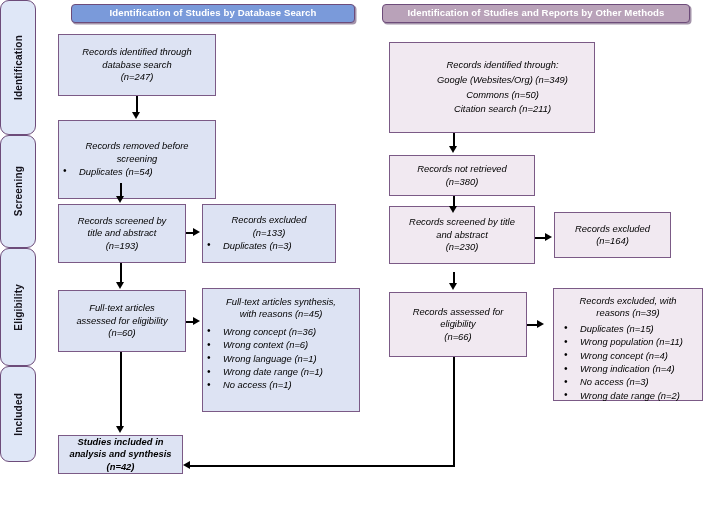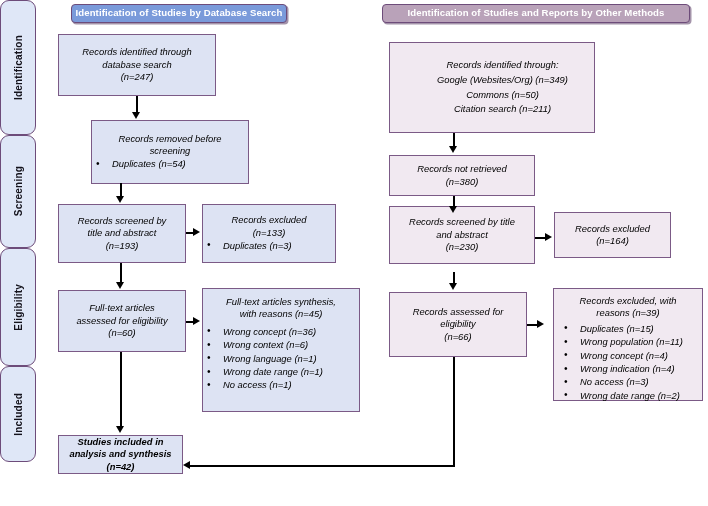--- a/index.html
+++ b/index.html
@@ -138,21 +138,21 @@
     border-top: 4.6px solid transparent;
     border-bottom: 4.6px solid transparent;
     border-right: 7px solid #000000;
   }
 </style>
 </head>
 <body>
 
 <div id="canvas">
 
-  <div class="node banner banner-left" style="left:71px; top:4px; width:216px; height:19px;">
+  <div class="node banner banner-left" style="left:71px; top:4px; width:284px; height:19px;">
     <span>Identification of Studies by Database Search</span>
   </div>
 
   <div class="node banner banner-right" style="left:382px; top:4px; width:308px; height:19px;">
     <span>Identification of Studies and Reports by Other Methods</span>
   </div>
 
   <div class="stage" style="left:6px; top:32px; width:34px; height:133px;">
     <span class="vlabel">Identification</span>
   </div>
@@ -170,21 +170,21 @@
   </div>
 
   <div class="node box blue" style="left:58px; top:34px; width:158px; height:62px;">
     <div class="lines">
       <span class="line">Records identified through</span>
       <span class="line">database search</span>
       <span class="line">(n=247)</span>
     </div>
   </div>
 
-  <div class="node box blue" style="left:58px; top:120px; width:158px; height:64px;margin-left:33px;">
+  <div class="node box blue" style="left:58px; top:120px; width:158px; height:79px;">
     <div class="lines">
       <span class="line">Records removed before</span>
       <span class="line">screening</span>
     </div>
     <ul class="bullets">
       <li>Duplicates (n=54)</li>
     </ul>
   </div>
 
   <div class="node box blue" style="left:58px; top:204px; width:128px; height:59px;">

